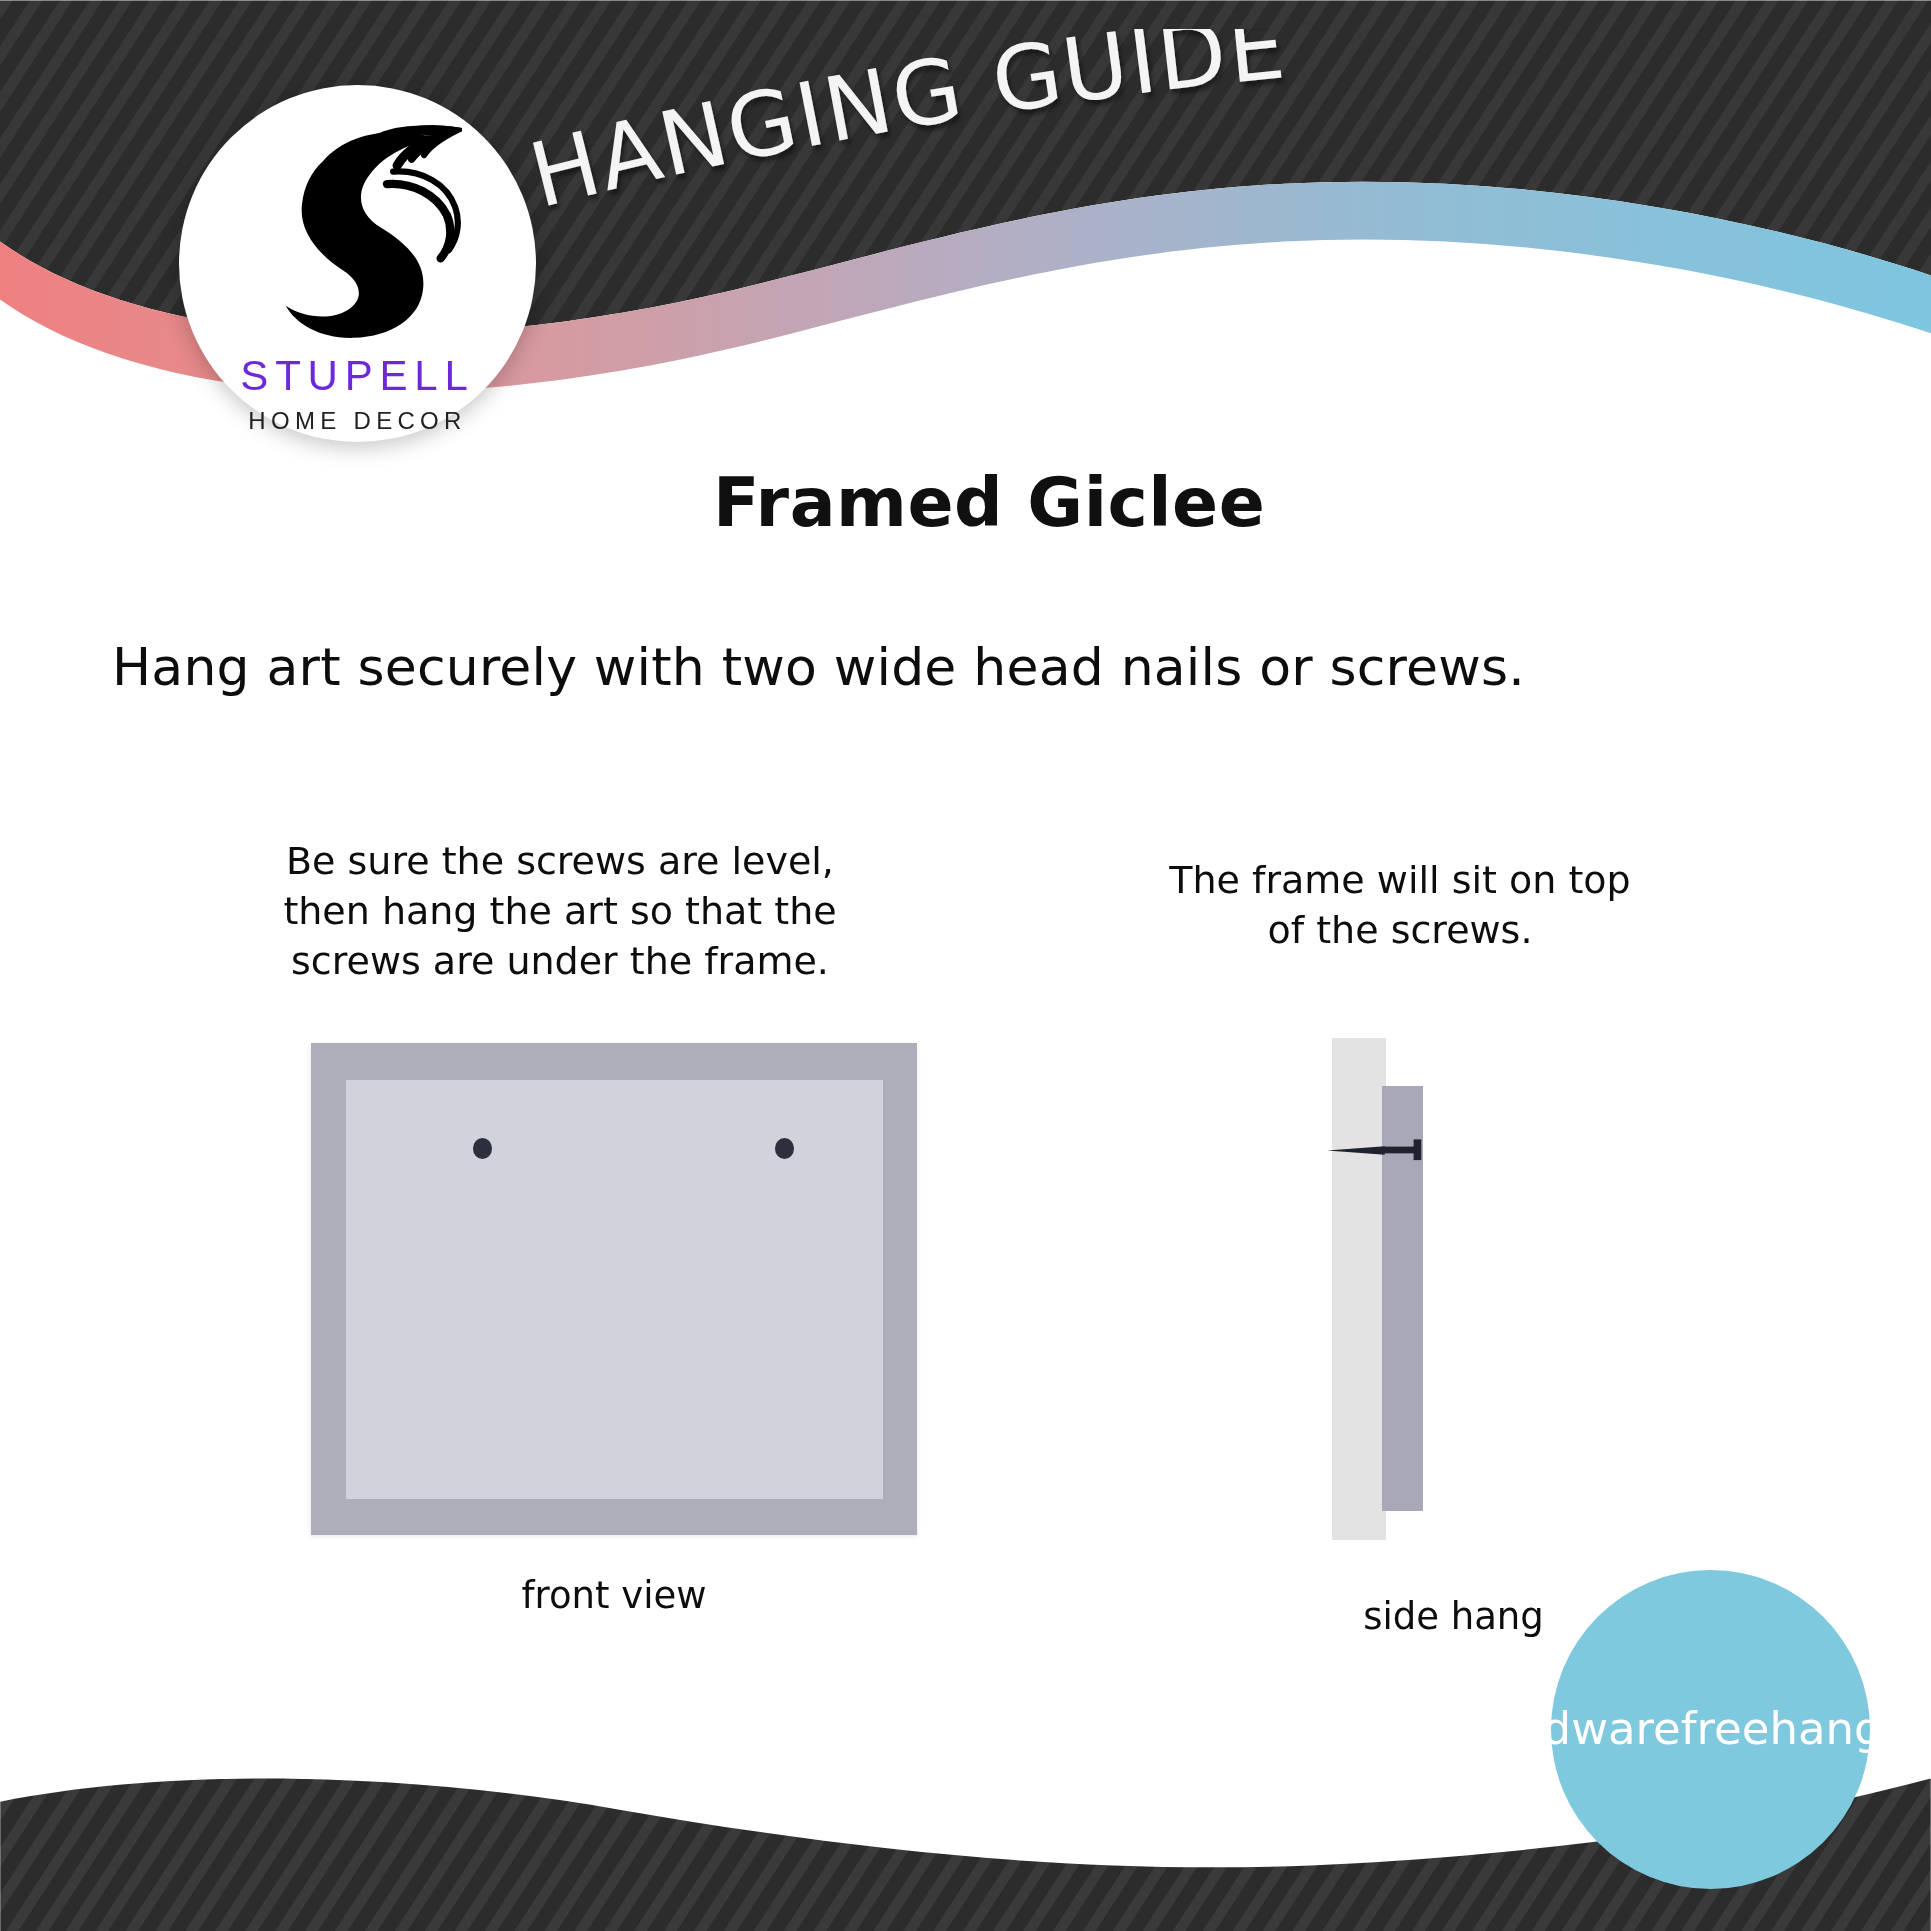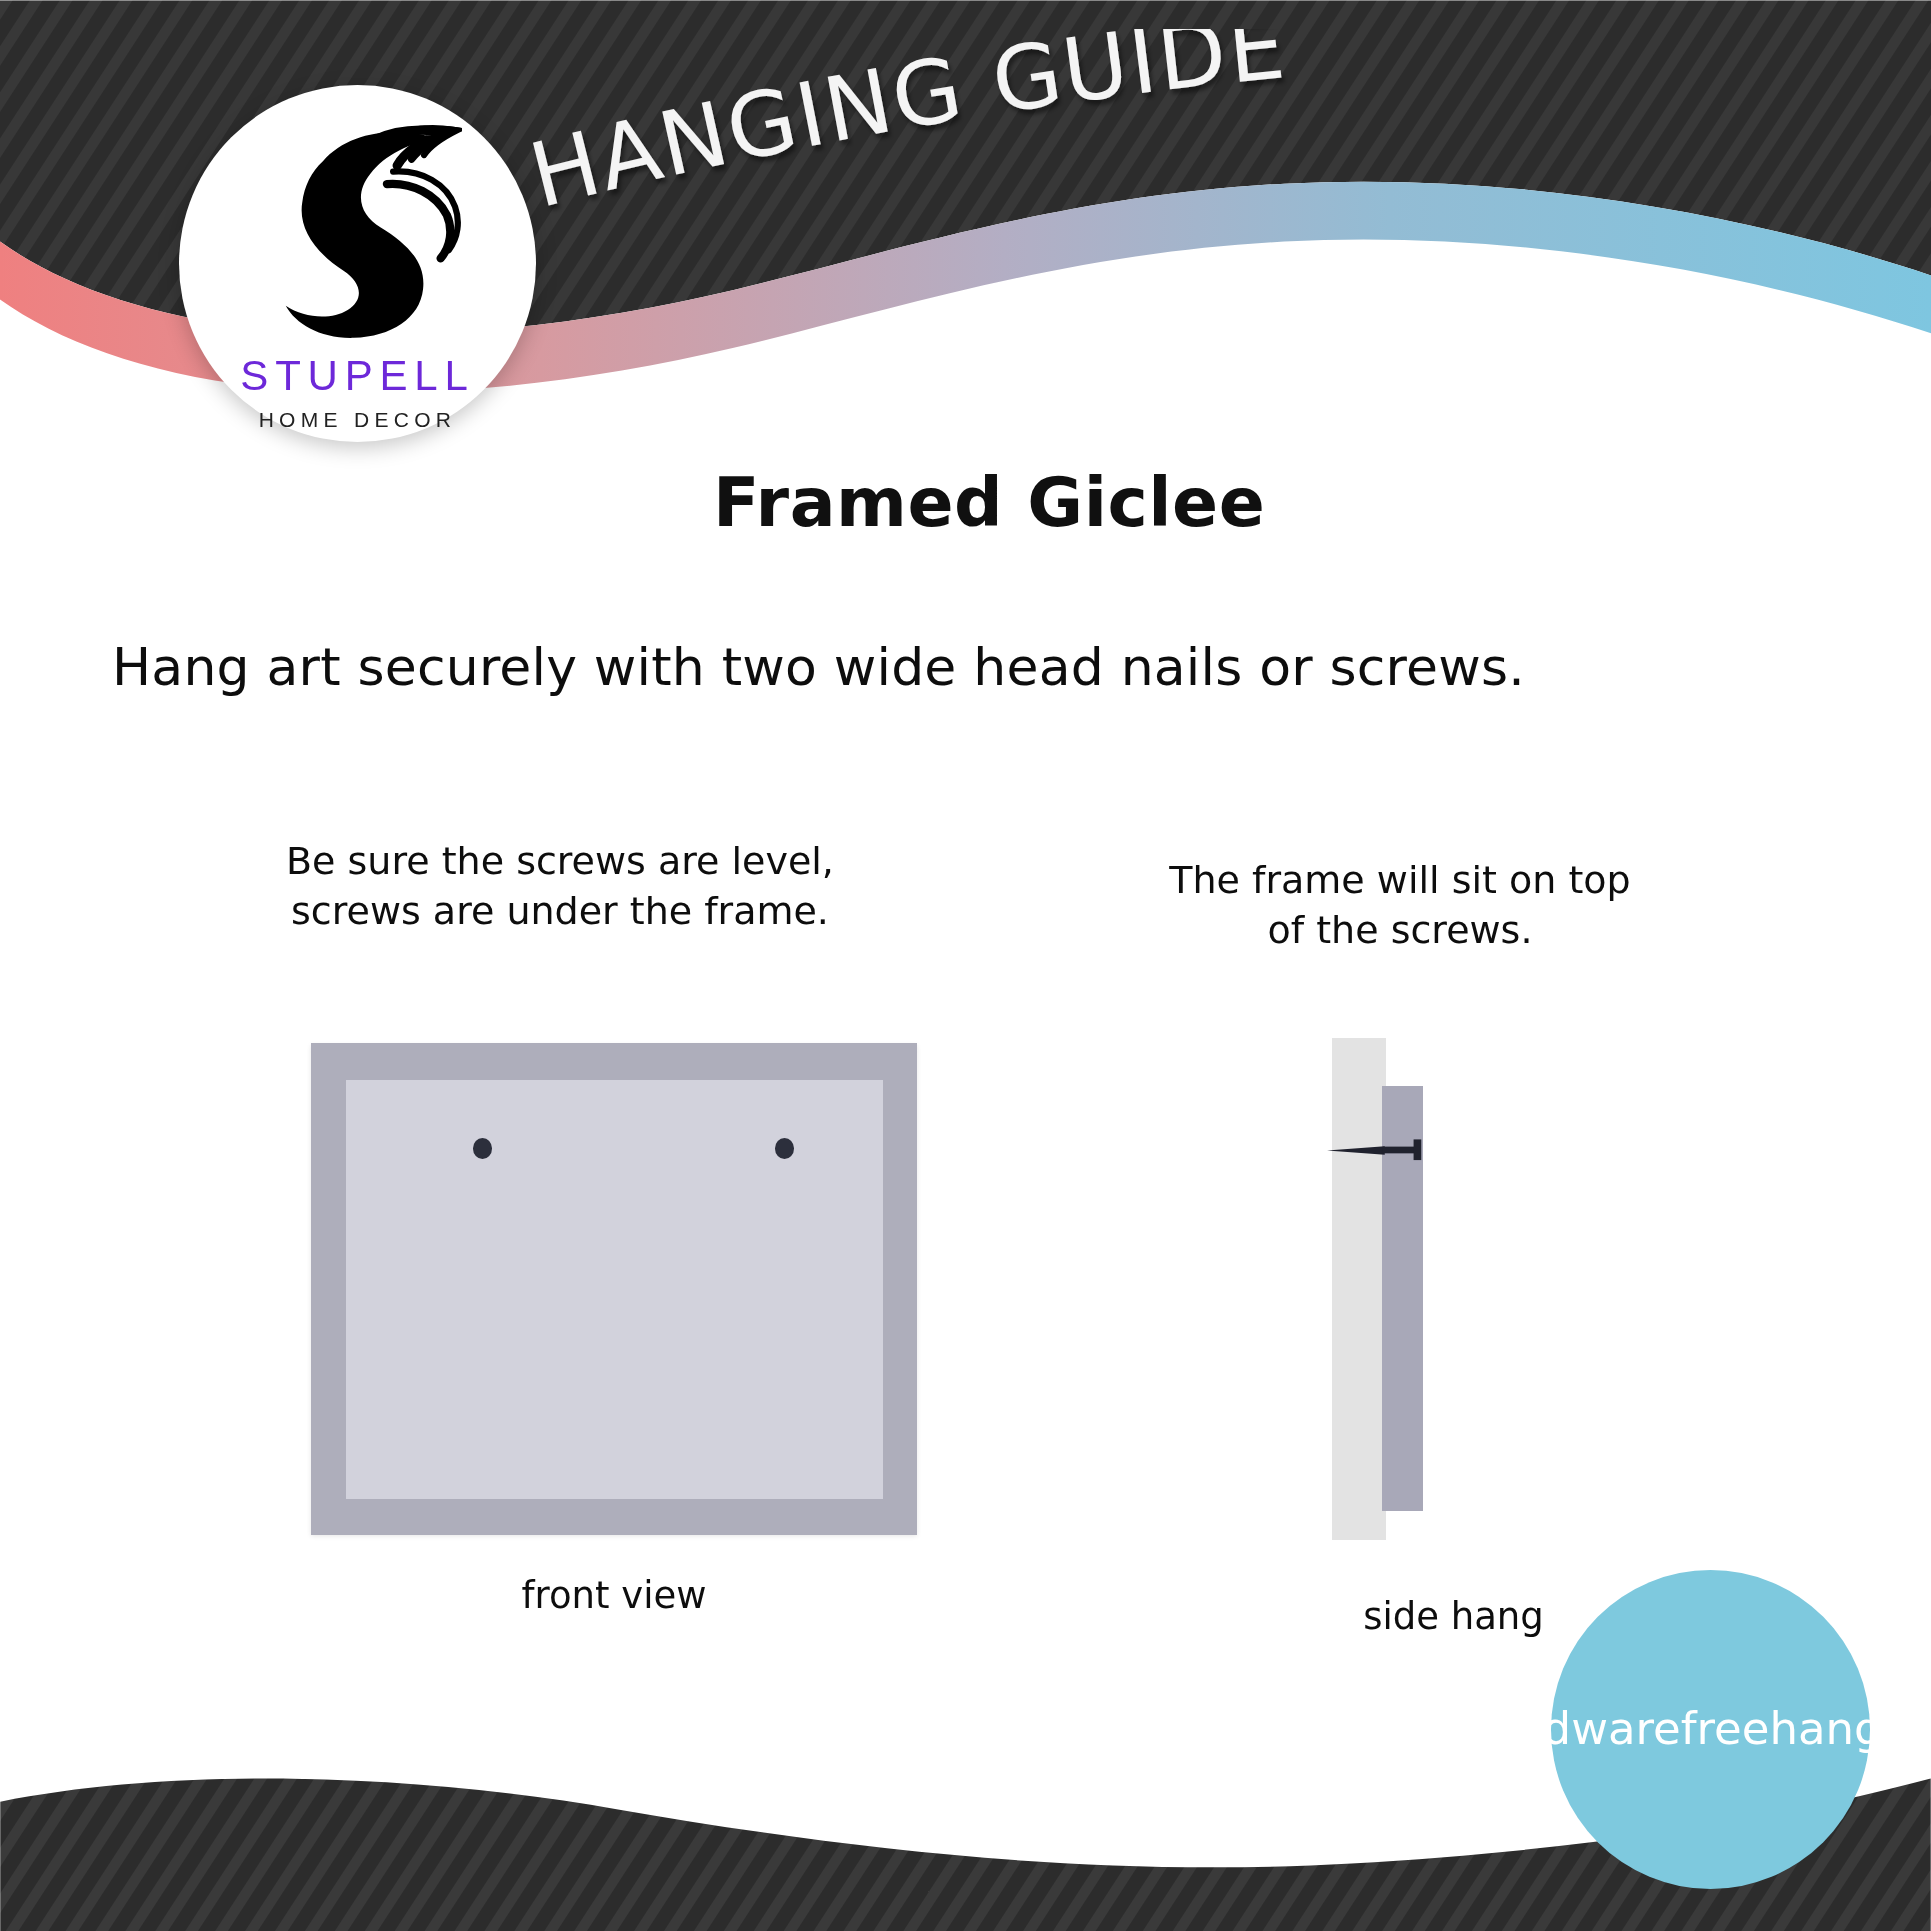--- a/index.html
+++ b/index.html
@@ -32,21 +32,21 @@
     z-index:20;
     display:flex;flex-direction:column;
     align-items:center;justify-content:flex-start;
   }
   #logo-mark{margin-top:35px;width:208px;height:222px;}
   #logo-wordmark{
     font-size:42px;letter-spacing:6.8px;color:#6d28d9;
     font-weight:400;margin-top:13px;line-height:1;
   }
   #logo-subwordmark{
-    font-size:21px;letter-spacing:5.3px;color:#222;
+    font-size:24px;letter-spacing:5.3px;color:#222;
     font-weight:400;margin-top:11.6px;line-height:1;
   }
 
   
   .geo{font-family:"DejaVu Sans", sans-serif;}
 
   #subtitle{
     position:absolute;left:713px;top:463px;
     font-size:68px;color:#101010;font-weight:700;
     letter-spacing:0.5px;white-space:nowrap;
@@ -208,20 +208,21 @@
   <div id="logo-wordmark">STUPELL</div>
   <div id="logo-subwordmark">HOME DECOR</div>
 </div>
 
 <div id="subtitle" class="geo">Framed Giclee</div>
 
 <div id="lede" class="geo">Hang art securely with two wide head nails or screws.</div>
 
 <div id="caption-left" class="geo">
   <div>Be sure the screws are level,</div>
+  <div>then hang the art so that the</div>
   <div>screws are under the frame.</div>
 </div>
 
 <div id="caption-right" class="geo">
   <div>The frame will sit on top</div>
   <div>of the screws.</div>
 </div>
 
 <div id="front-view">
   <div id="front-view-inner">

